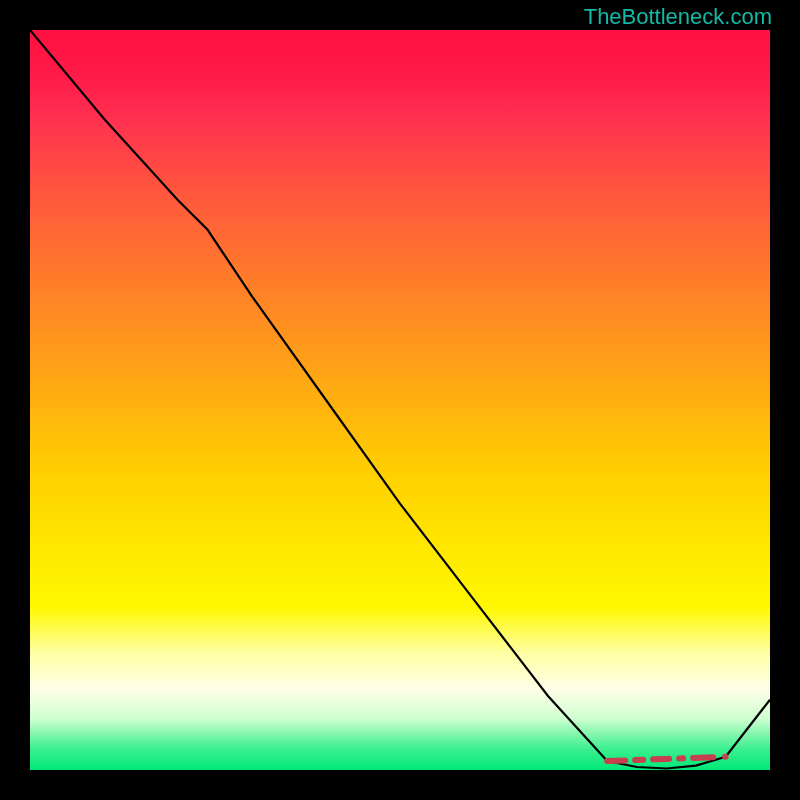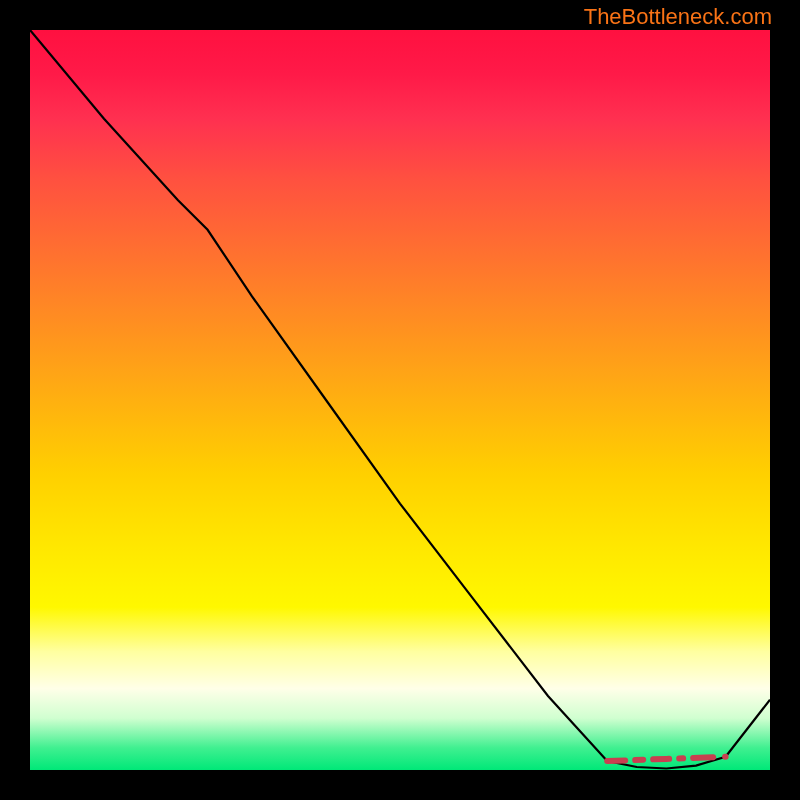--- a/index.html
+++ b/index.html
@@ -7,21 +7,21 @@
     width: 800px;
     height: 800px;
     background: #000;
     position: relative;
     font-family: Arial, sans-serif;
   }
   .watermark {
     position: absolute;
     top: 4px;
     right: 28px;
-    color: #f97316;
+    color: #14b8a6;
     font-size: 22px;
     font-weight: normal;
     z-index: 10;
   }
   .chart-area {
     position: absolute;
     left: 30px;
     top: 30px;
     width: 740px;
     height: 740px;

